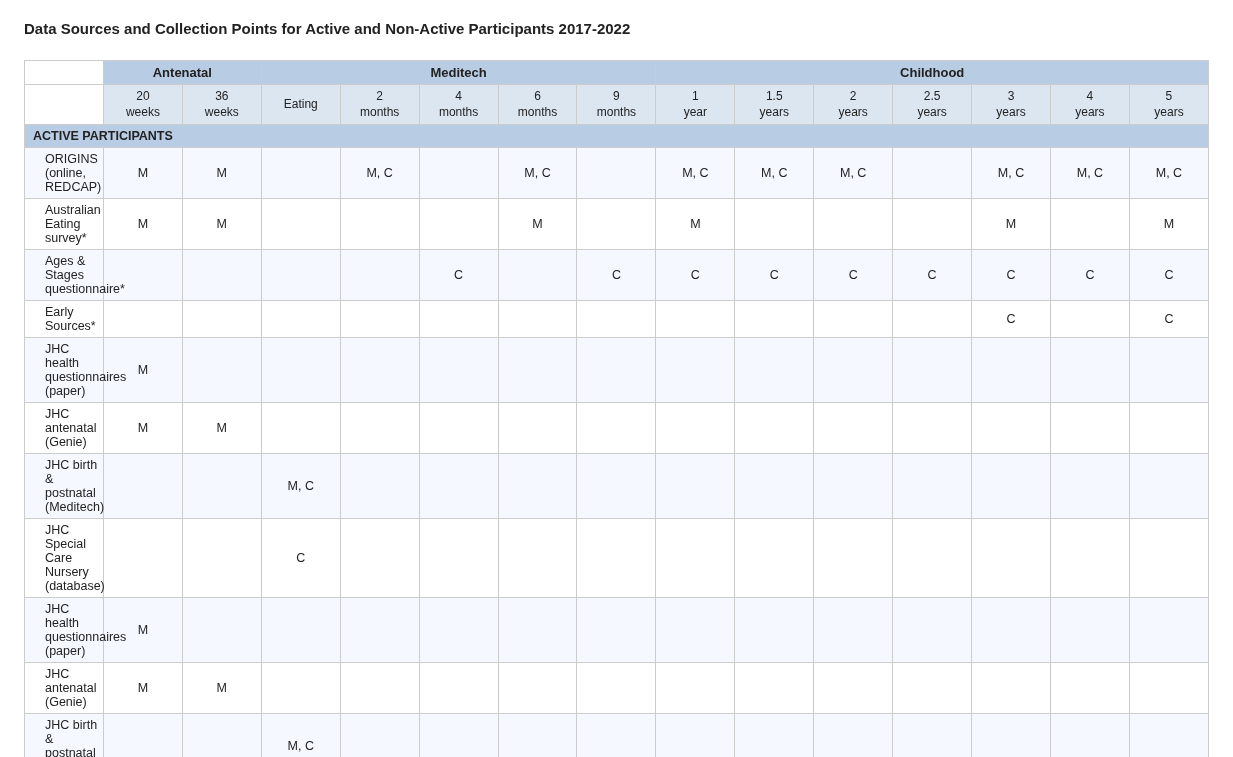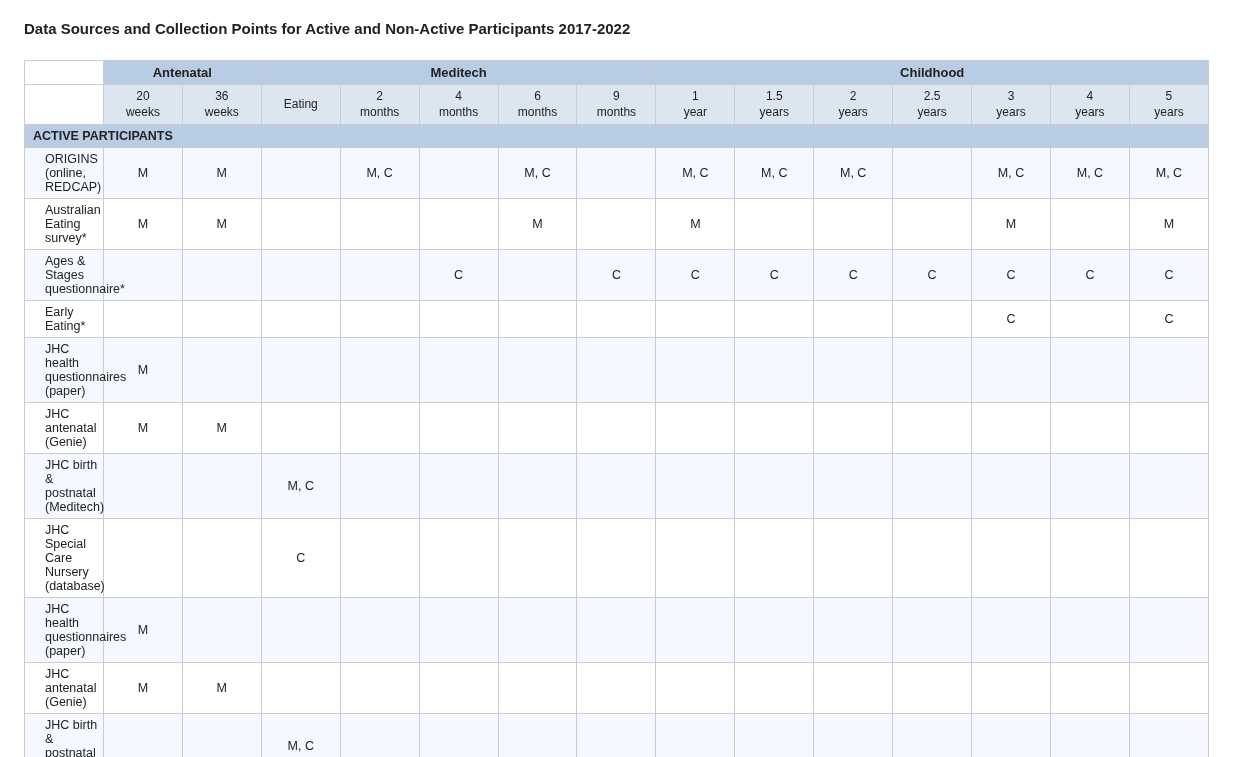--- a/index.html
+++ b/index.html
@@ -141,21 +141,21 @@
         <td>C</td>
         <td>C</td>
         <td>C</td>
         <td>C</td>
         <td>C</td>
         <td>C</td>
         <td>C</td>
         <td>C</td>
       </tr>
       <tr class="data-row">
-        <td class="row-label">Early Eating*</td>
+        <td class="row-label">Early Sources*</td>
         <td></td>
         <td></td>
         <td></td>
         <td></td>
         <td></td>
         <td></td>
         <td></td>
         <td></td>
         <td></td>
         <td></td>

